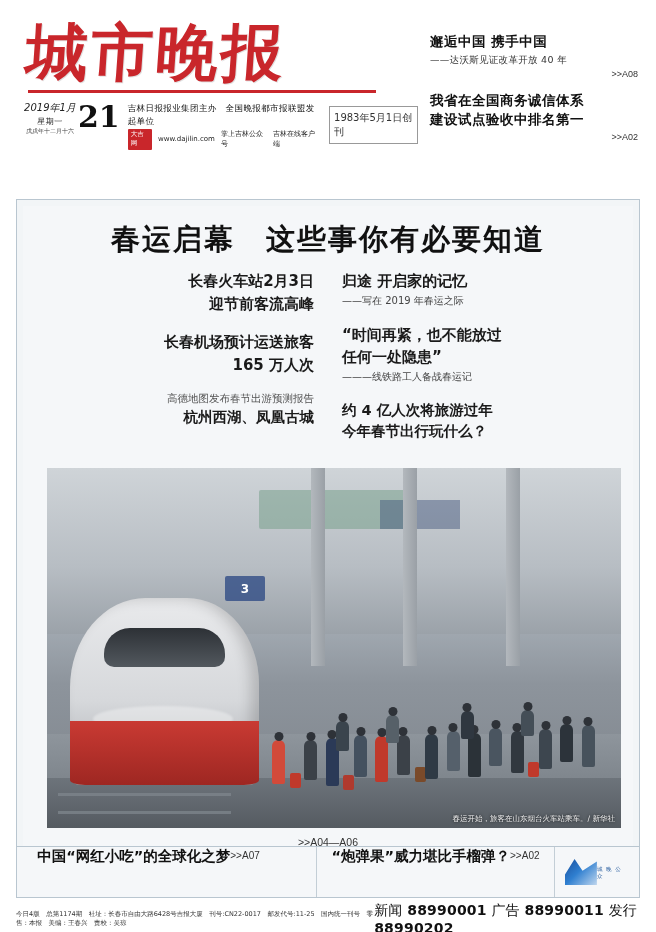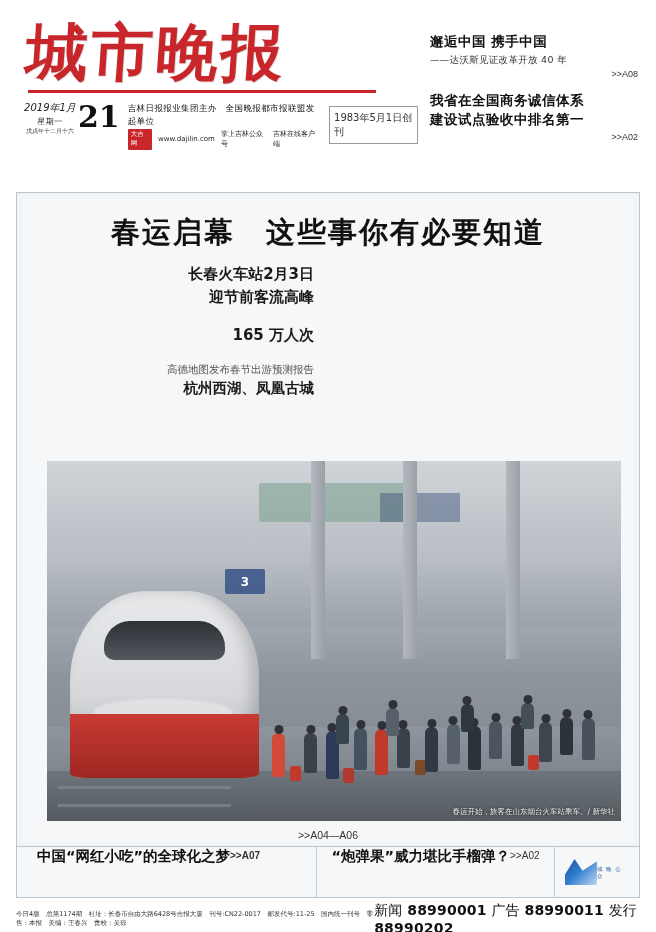--- a/index.html
+++ b/index.html
@@ -133,21 +133,21 @@
     color: #333;
     margin-top: 2px;
     font-family: "Liberation Sans", sans-serif;
   }
   .mh-block2 { margin-top: 12px; }
 
   
   .main-panel {
     position: absolute;
     left: 16px;
-    top: 192px;
+    top: 199px;
     width: 624px;
     height: 658px;
     border: 1px solid #b9c6d0;
     background: #f2f5f7;
     box-sizing: border-box;
     padding: 6px;
   }
   .panel-inner {
     background: #f5f7f9;
     height: 100%;
@@ -333,21 +333,21 @@
     font-size: 14.5px;
     color: #111;
     text-align: center;
   }
   .bs-ref {
     font-size: 10px;
     color: #333;
     margin-top: 3px;
     font-family: "Liberation Sans", sans-serif;
   }
-  .bs-1 .bs-ref { text-align: left; padding-right: 36px; font-weight: bold; }
+  .bs-1 .bs-ref { text-align: left; padding-right: 36px; }
   .bs-2 .bs-ref { text-align: left; }
   .qr {
     width: 34px; height: 26px;
     background: linear-gradient(135deg,#1b4f9c 0%, #2f7fd0 45%, #bfd6ee 100%);
     clip-path: polygon(0 60%, 30% 0, 55% 45%, 100% 10%, 100% 100%, 0 100%);
   }
   .qr-label { font-size: 5.5px; color: #2a5fa0; margin-top: 2px; letter-spacing: 1px;}
 
   
   .footer {
@@ -414,26 +414,46 @@
 
       <div class="sub-grid">
         <div class="sub-col left">
 
           <div class="sub-item">
             <div class="sub-h">长春火车站2月3日</div>
             <div class="sub-h">迎节前客流高峰</div>
           </div>
 
           <div class="sub-item">
+            <div class="sub-h">长春机场预计运送旅客</div>
             <div class="sub-h">165 万人次</div>
           </div>
 
           <div class="sub-item">
             <div class="sub-kicker">高德地图发布春节出游预测报告</div>
             <div class="sub-h sm">杭州西湖、凤凰古城</div>
+          </div>
+
+        </div>
+        <div class="sub-col right">
+
+          <div class="sub-item">
+            <div class="sub-h">归途 开启家的记忆</div>
+            <div class="sub-d">——写在 2019 年春运之际</div>
+          </div>
+
+          <div class="sub-item">
+            <div class="sub-h">“时间再紧，也不能放过</div>
+            <div class="sub-h">任何一处隐患”</div>
+            <div class="sub-d">———线铁路工人备战春运记</div>
+          </div>
+
+          <div class="sub-item">
+            <div class="sub-h sm">约 4 亿人次将旅游过年</div>
+            <div class="sub-h sm">今年春节出行玩什么？</div>
           </div>
 
         </div>
       </div>
 
       <div class="photo-wrap">
         <div class="photo">
           <div class="ph-hall"></div>
           <div class="ph-sign"></div>
           <div class="ph-sign2"></div>

